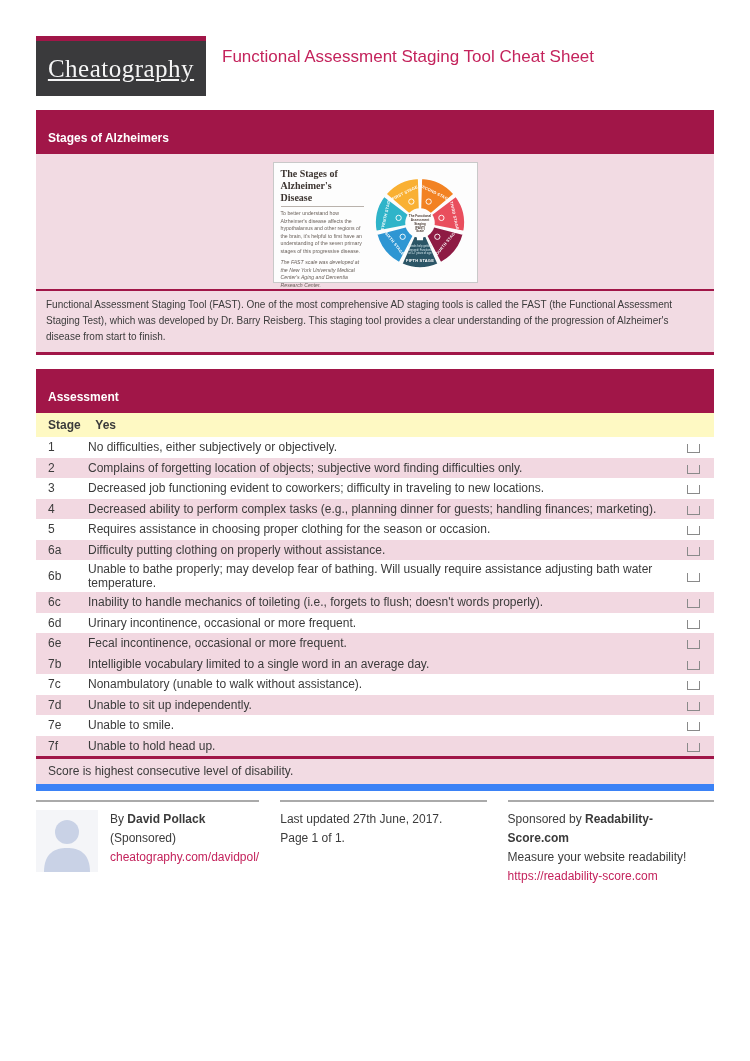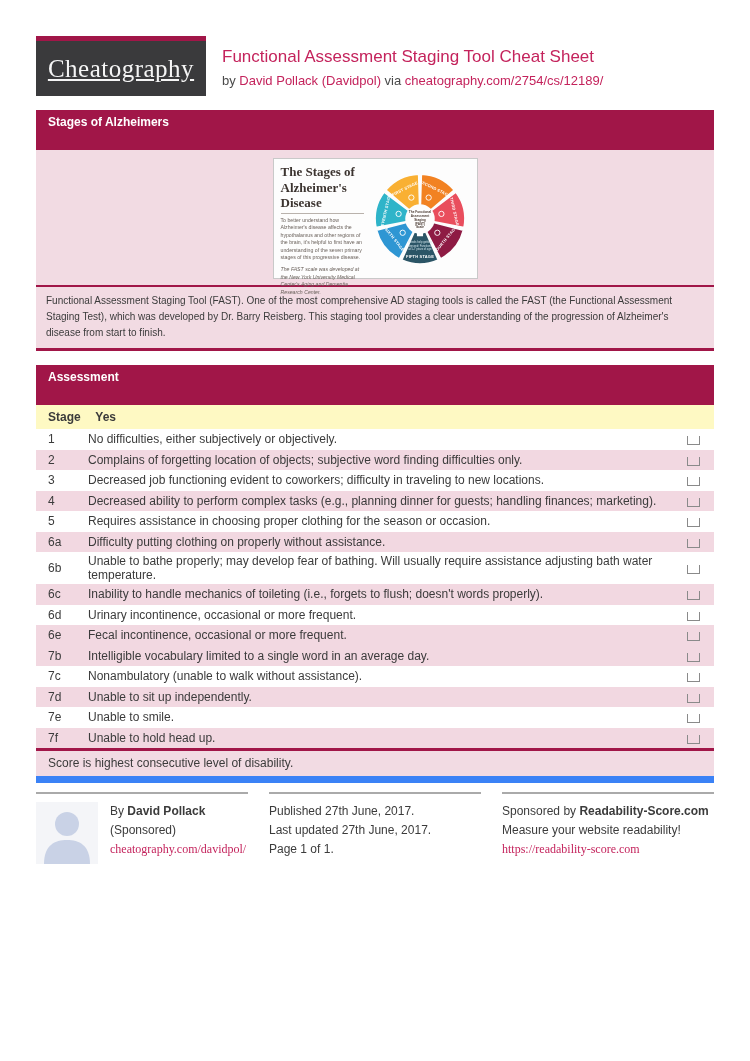--- a/index.html
+++ b/index.html
@@ -20,33 +20,33 @@
   }
   .title-wrap { padding:10px 0 0 16px; }
   .page-title { color:#c4235c; font-size:17px; font-weight:normal; line-height:1.35; }
   .subtitle { font-size:13px; color:#4a4a4a; margin-top:4px; }
   .subtitle a { color:#c4235c; text-decoration:none; cursor:pointer; }
 
   
   .card { margin:14px 36px 0 36px; width:678px; }
   .card-bar {
     background:#a11648; color:#fff; font-size:12px; font-weight:bold;
-    padding:6px 12px; height:40px; line-height:12px;
+    padding:22px 12px; height:24px; line-height:12px;
   }
   .card-body { background:#f2dbe3; }
 
   
   .img-wrap { padding:8px 0 6px 0; display:flex; justify-content:center; }
   .alz-card {
     width:205px; height:121px; background:#fdfdfd; border:1px solid #c9c9c9;
     display:flex; padding:5px 4px 5px 7px;
   }
   .alz-left { width:92px; padding-right:3px; }
   .alz-title {
-    font-family:"Liberation Serif", serif; font-weight:bold; font-size:13px; color:#3c3430;
+    font-family:"Liberation Serif", serif; font-weight:bold; font-size:10px; color:#3c3430;
     border-bottom:1px solid #b9b2ac; padding-bottom:2px; margin-bottom:3px; line-height:1.2;
   }
   .alz-p { font-size:5.2px; color:#6b625c; line-height:1.45; margin-bottom:4px; }
   .alz-p.it { font-style:italic; }
   .alz-right { flex:1; display:flex; align-items:center; justify-content:center; }
 
   .divider { height:2px; background:#a11648; }
   .desc {
     font-size:10px; line-height:16px; color:#3b3b3b; padding:6px 10px 7px 10px;
     border-bottom:3px solid #a11648;
@@ -65,43 +65,37 @@
     width:13px; height:9px; border:1px solid #8a8a8a; border-top:none; display:inline-block; margin-top:3px;
   }
   .footnote {
     background:#f2dbe3; border-top:3px solid #a11648; border-bottom:7px solid #3b82f6;
     font-size:12px; color:#3b3b3b; padding:5px 12px 6px 12px;
   }
 
   
   .footer { display:flex; margin:9px 36px 0 36px; width:678px; gap:21px; }
   .fcol { flex:1; border-top:2px solid #aaa; padding-top:8px; font-size:12px; line-height:19px; }
-  .fcol a { color:#c4235c; text-decoration:none; cursor:pointer;font-family:Liberation Serif, serif; }
+  .fcol a { color:#c4235c; text-decoration:none; cursor:pointer; }
   .fcol-author { display:flex; gap:12px; }
   .avatar { width:62px; height:62px; background:#f4f5f8; flex-shrink:0; }
   .b { font-weight:bold; }
 </style>
 </head>
 <body>
 
 <div class="page">
 
   <div class="header">
     <a class="logo">
       <div class="logo-strip"></div>
       <div class="logo-box">Cheatography</div>
     </a>
     <div class="title-wrap">
       <div class="page-title">Functional Assessment Staging Tool Cheat Sheet</div>
-      <div class="subtitle">
-        <span>by</span>
-        <a>David Pollack (Davidpol)</a>
-        <span>via</span>
-        <a>cheatography.com/2754/cs/12189/</a>
-      </div>
     </div>
   </div>
 
   <div class="card">
     <div class="card-bar">Stages of Alzheimers</div>
     <div class="card-body">
       <div class="img-wrap">
         <div class="alz-card">
           <div class="alz-left">
             <div class="alz-title">The Stages of Alzheimer's Disease</div>
@@ -303,21 +297,20 @@
           <div>
             <span>By</span>
             <span class="b">David Pollack</span>
             <span>(Sponsored)</span>
           </div>
           <a>cheatography.com/davidpol/</a>
         </div>
       </div>
     </div>
     <div class="fcol">
-      <div>Published 27th June, 2017.</div>
       <div>Last updated 27th June, 2017.</div>
       <div>Page 1 of 1.</div>
     </div>
     <div class="fcol">
       <div>
         <span>Sponsored by</span>
         <span class="b">Readability-Score.com</span>
       </div>
       <div>Measure your website readability!</div>
       <a>https://readability-score.com</a>

